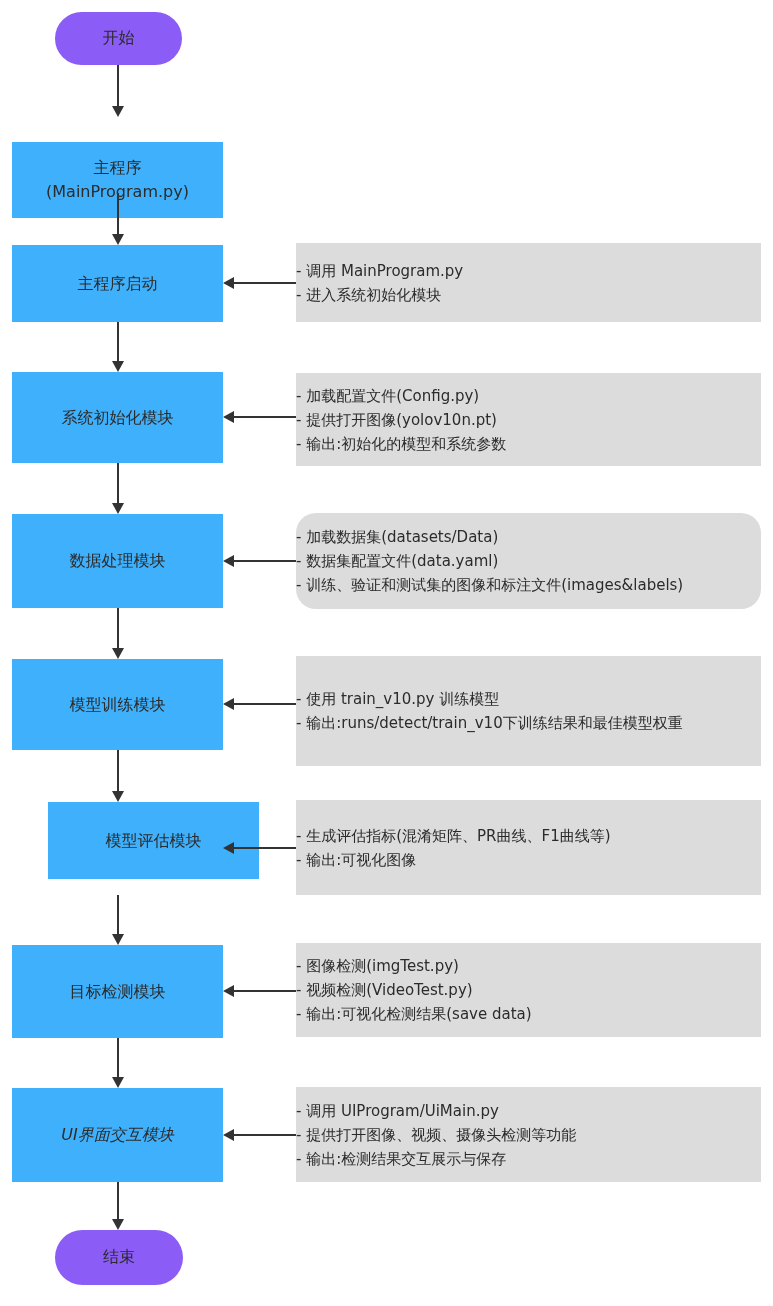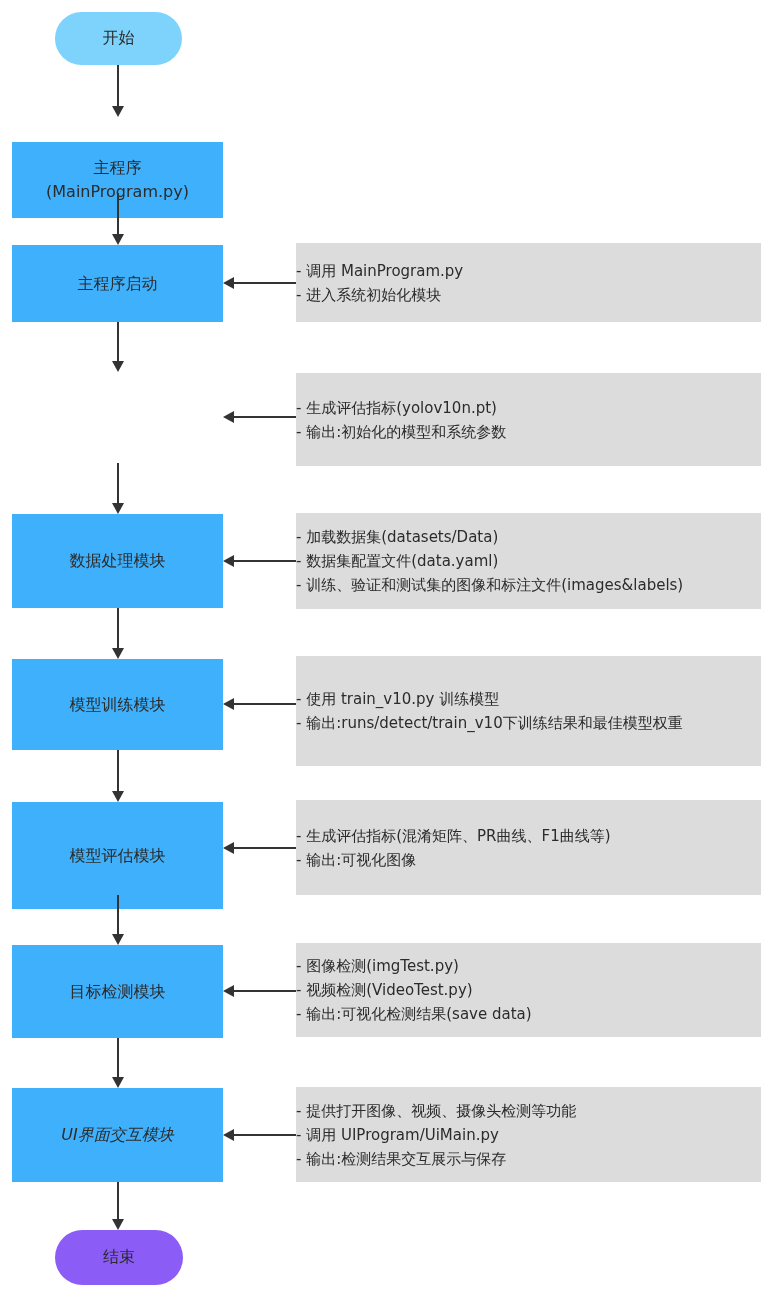--- a/index.html
+++ b/index.html
@@ -18,21 +18,21 @@
   }
   .pill {
     position: absolute;
     display: flex;
     align-items: center;
     justify-content: center;
     border-radius: 28px;
     font-size: 16px;
     color: #2b2b2b;
   }
-  .pill.start { background: #7dd3fc; }
+  .pill.start { background: #8b5cf6; }
   .pill.end   { background: #8b5cf6; }
   .process {
     position: absolute;
     left: 12px;
     width: 211px;
     background: #3fb1fc;
     display: flex;
     align-items: center;
     justify-content: center;
     text-align: center;
@@ -107,54 +107,56 @@
   <div class="hline" style="top:282px;"></div>
   <div class="hhead" style="top:277px;"></div>
   <div class="note" style="top:243px; height:79px;">
     <div>- 调用 MainProgram.py</div>
     <div>- 进入系统初始化模块</div>
   </div>
 
   <div class="vline" style="top:322px; height:39px;"></div>
   <div class="vhead" style="top:361px;"></div>
 
+  <div class="process" style="top:372px; height:91px;">系统初始化模块</div>
   <div class="hline" style="top:416px;"></div>
   <div class="hhead" style="top:411px;"></div>
   <div class="note" style="top:373px; height:93px;">
-    <div>- 生成评估指标(yolov10n.pt)</div>
+    <div>- 加载配置文件(Config.py)</div>
+    <div>- 提供打开图像(yolov10n.pt)</div>
     <div>- 输出:初始化的模型和系统参数</div>
   </div>
 
   <div class="vline" style="top:463px; height:40px;"></div>
   <div class="vhead" style="top:503px;"></div>
 
   <div class="process" style="top:514px; height:94px;">数据处理模块</div>
   <div class="hline" style="top:560px;"></div>
   <div class="hhead" style="top:555px;"></div>
-  <div class="note" style="top:513px; height:96px;">
+  <div class="note" style="top:513px; height:96px;border-radius:20px;">
     <div>- 加载数据集(datasets/Data)</div>
     <div>- 数据集配置文件(data.yaml)</div>
     <div>- 训练、验证和测试集的图像和标注文件(images&amp;labels)</div>
   </div>
 
   <div class="vline" style="top:608px; height:40px;"></div>
   <div class="vhead" style="top:648px;"></div>
 
   <div class="process" style="top:659px; height:91px;">模型训练模块</div>
   <div class="hline" style="top:703px;"></div>
   <div class="hhead" style="top:698px;"></div>
   <div class="note" style="top:656px; height:110px;">
     <div>- 使用 train_v10.py 训练模型</div>
     <div>- 输出:runs/detect/train_v10下训练结果和最佳模型权重</div>
   </div>
 
   <div class="vline" style="top:750px; height:41px;"></div>
   <div class="vhead" style="top:791px;"></div>
 
-  <div class="process" style="top:802px; height:107px;">模型评估模块</div>
+  <div class="process" style="top:802px; height:77px;margin-left:36px;">模型评估模块</div>
   <div class="hline" style="top:847px;"></div>
   <div class="hhead" style="top:842px;"></div>
   <div class="note" style="top:800px; height:95px;">
     <div>- 生成评估指标(混淆矩阵、PR曲线、F1曲线等)</div>
     <div>- 输出:可视化图像</div>
   </div>
 
   <div class="vline" style="top:895px; height:39px;"></div>
   <div class="vhead" style="top:934px;"></div>
 
@@ -167,22 +169,22 @@
     <div>- 输出:可视化检测结果(save data)</div>
   </div>
 
   <div class="vline" style="top:1038px; height:39px;"></div>
   <div class="vhead" style="top:1077px;"></div>
 
   <div class="process" style="top:1088px; height:94px;font-style:italic;">UI界面交互模块</div>
   <div class="hline" style="top:1134px;"></div>
   <div class="hhead" style="top:1129px;"></div>
   <div class="note" style="top:1087px; height:95px;">
+    <div>- 调用 UIProgram/UiMain.py</div>
     <div>- 提供打开图像、视频、摄像头检测等功能</div>
-    <div>- 调用 UIProgram/UiMain.py</div>
     <div>- 输出:检测结果交互展示与保存</div>
   </div>
 
   <div class="vline" style="top:1182px; height:37px;"></div>
   <div class="vhead" style="top:1219px;"></div>
 
   <div class="pill end" style="left:55px; top:1230px; width:128px; height:55px;">结束</div>
 
 </div>
 

